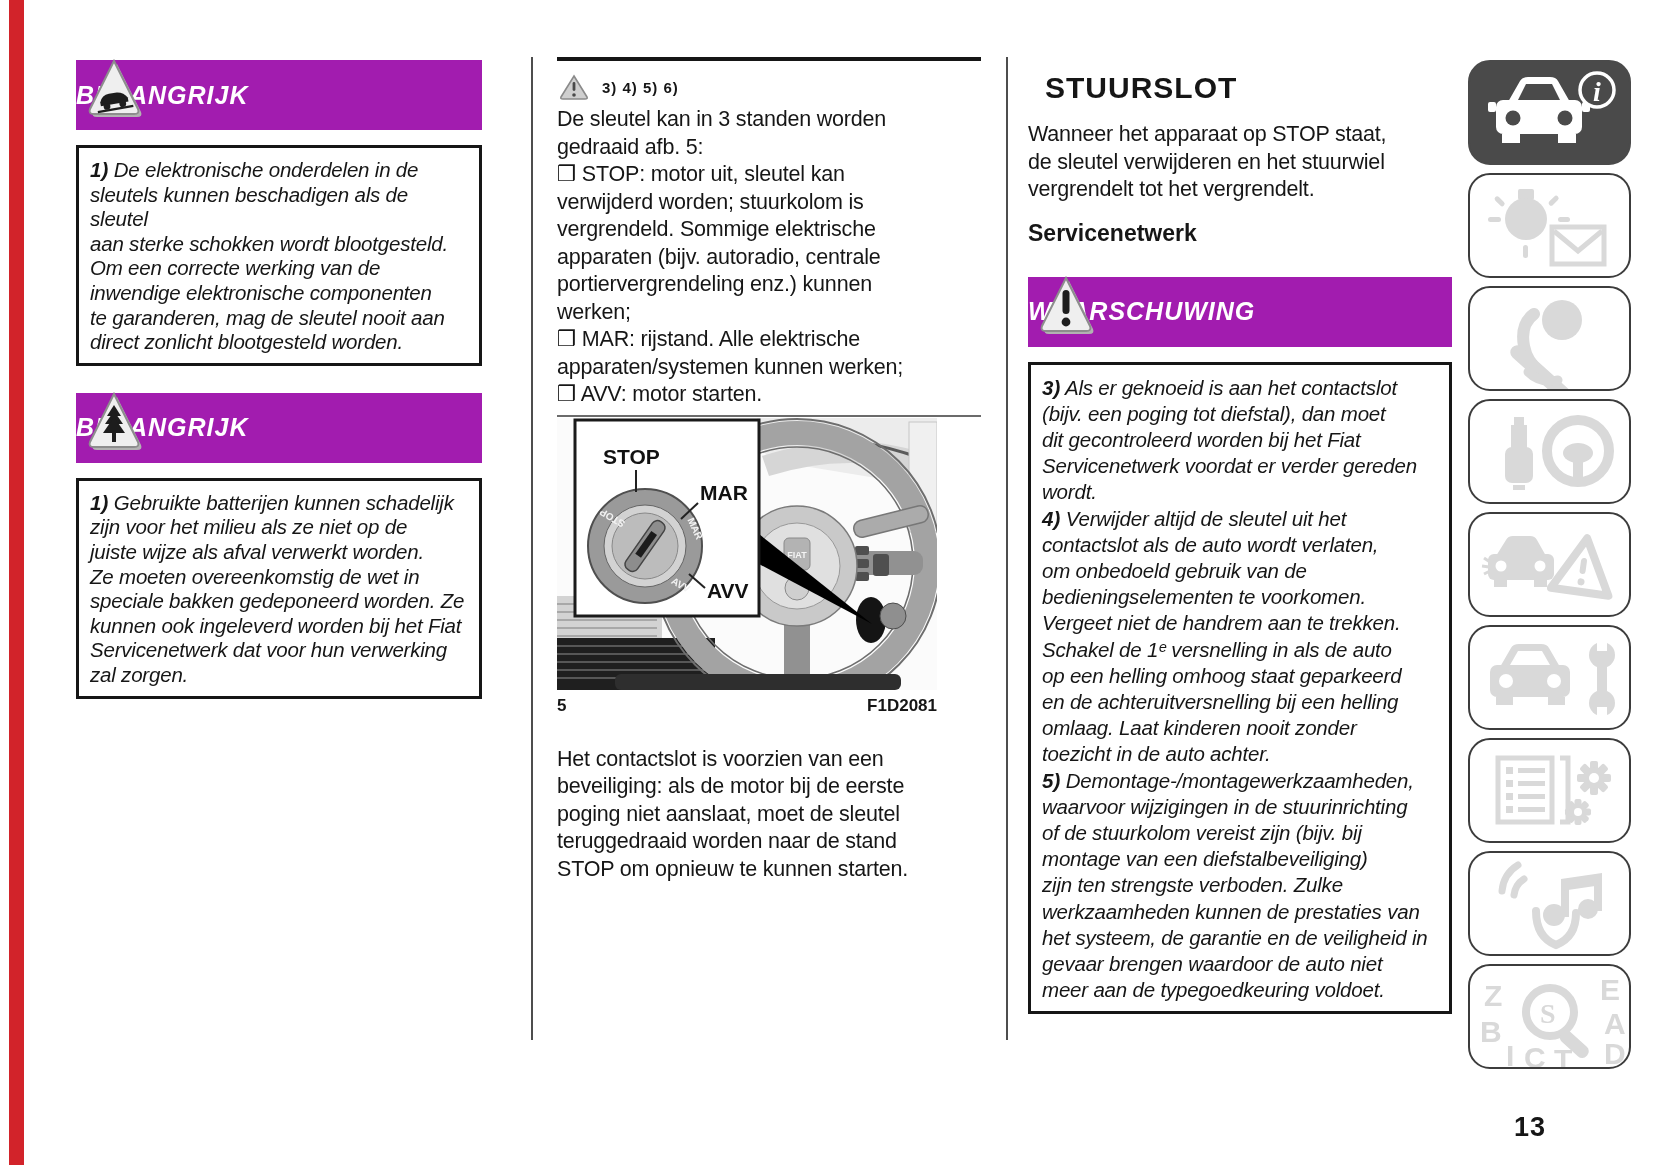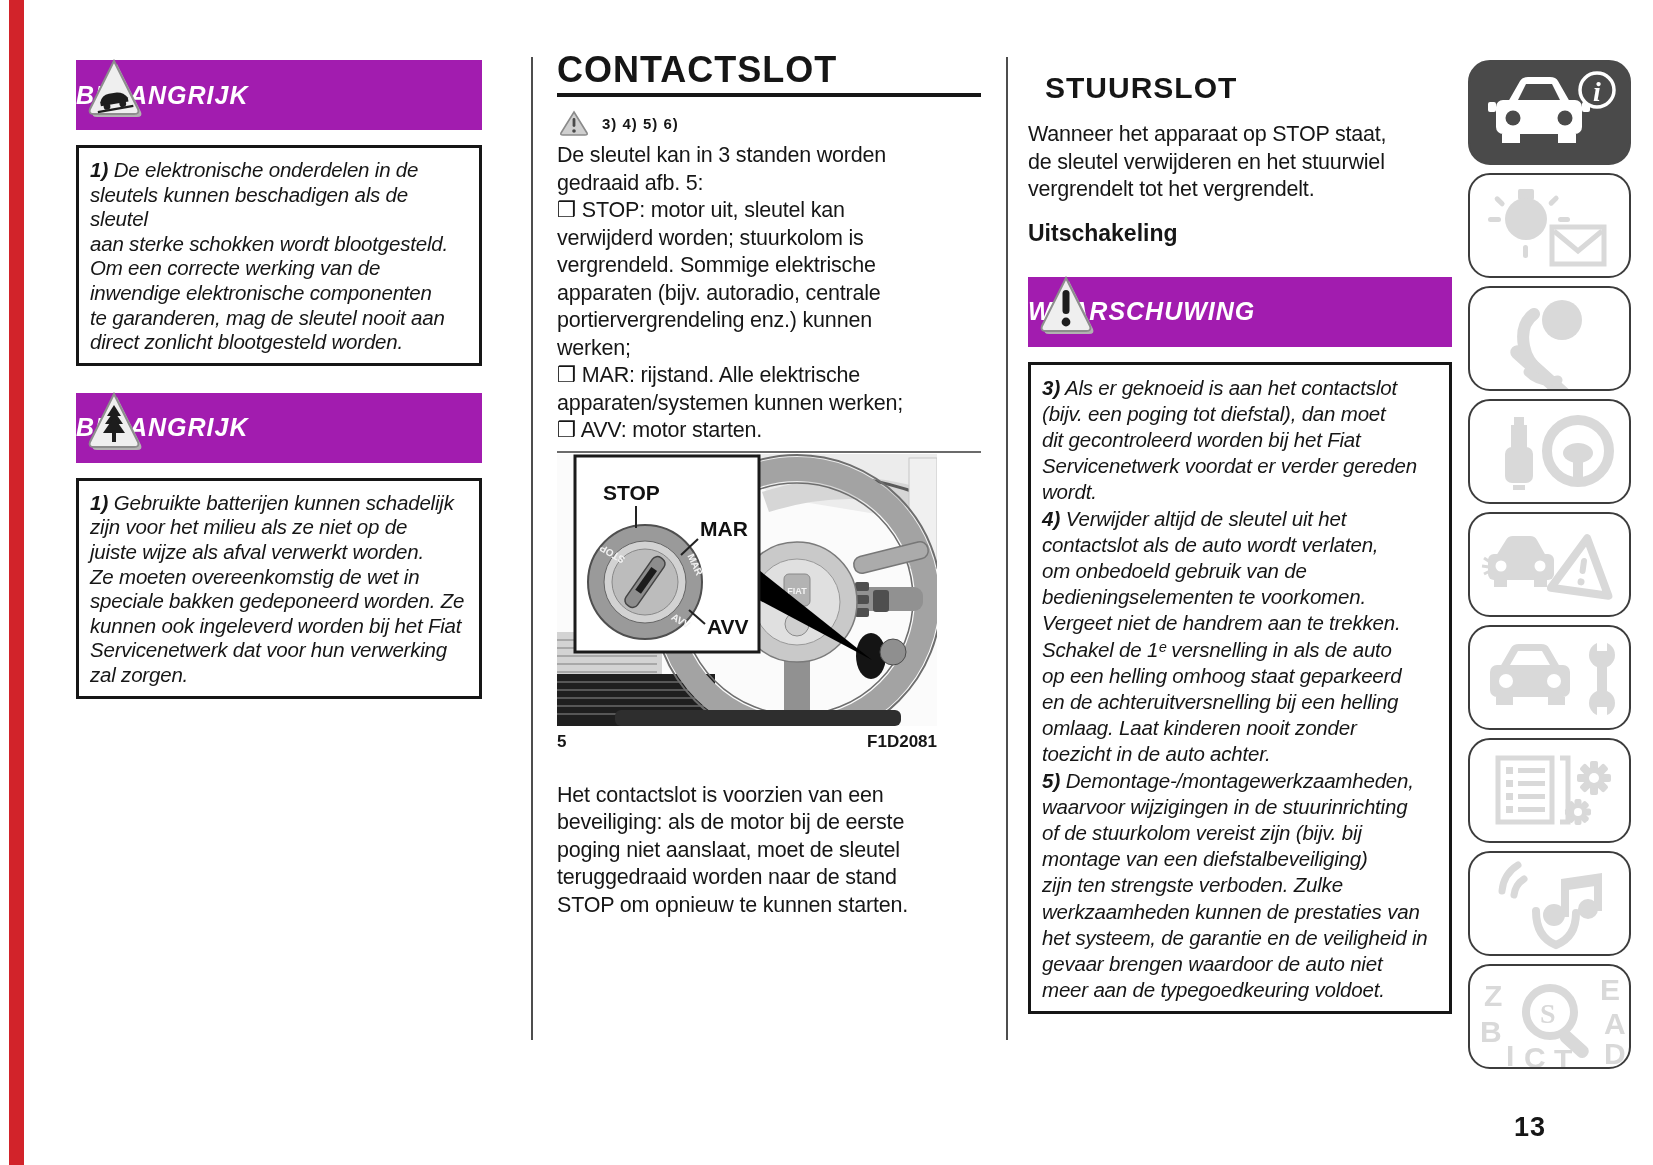--- a/index.html
+++ b/index.html
@@ -113,21 +113,20 @@
 speciale bakken gedeponeerd worden. Ze
 kunnen ook ingeleverd worden bij het Fiat
 Servicenetwerk dat voor hun verwerking
 zal zorgen.</span></p>
     </div>
   </div>
 
   <div class="vdiv vdiv1"></div>
 
   <div class="col col2">
-    <h1 class="h-main">CONTACTSLOT</h1>
     <div class="title-rule"></div>
 
     <div class="refs-row">
       <span>
         <svg width="30" height="26" viewBox="0 0 30 26">
           <path d="M15,2 L28,23 Q29,25 26,25 L4,25 Q1,25 2,23 Z" fill="#cfcfcf" stroke="#8a8a8a" stroke-width="1.6"></path>
           <rect x="13.6" y="8" width="2.8" height="9" rx="1.4" fill="#4a4a4a"></rect>
           <circle cx="15" cy="21" r="1.8" fill="#4a4a4a"></circle>
         </svg>
       </span>
@@ -228,21 +227,21 @@
 STOP om opnieuw te kunnen starten.</div>
   </div>
 
   <div class="vdiv vdiv2"></div>
 
   <div class="col col3">
     <h2 class="h-sec">STUURSLOT</h2>
     <div class="body-text">Wanneer het apparaat op STOP staat,
 de sleutel verwijderen en het stuurwiel
 vergrendelt tot het vergrendelt.</div>
-    <h3 class="h-sub" style="margin-top:16px;">Uitschakeling</h3>
+    <h3 class="h-sub" style="margin-top:16px;">Servicenetwerk</h3>
 
     <div class="gray-bar warn-bar">
       <span class="tri-icon">
         <svg width="60" height="64" viewBox="0 0 60 64">
           <path d="M33,8 L57,56 Q59,61 53,61 L13,61 Q7,61 9,56 Z" fill="#b2b2b2"></path>
           <path d="M30,5 L54,53 Q56,58 50,58 L10,58 Q4,58 6,53 Z" fill="#efefef" stroke="#8d8d8d" stroke-width="2"></path>
           <rect x="26.5" y="17" width="7" height="24" rx="3.5" fill="#1d1d1d"></rect>
           <circle cx="30" cy="49" r="4.4" fill="#1d1d1d"></circle>
         </svg>
       </span>

